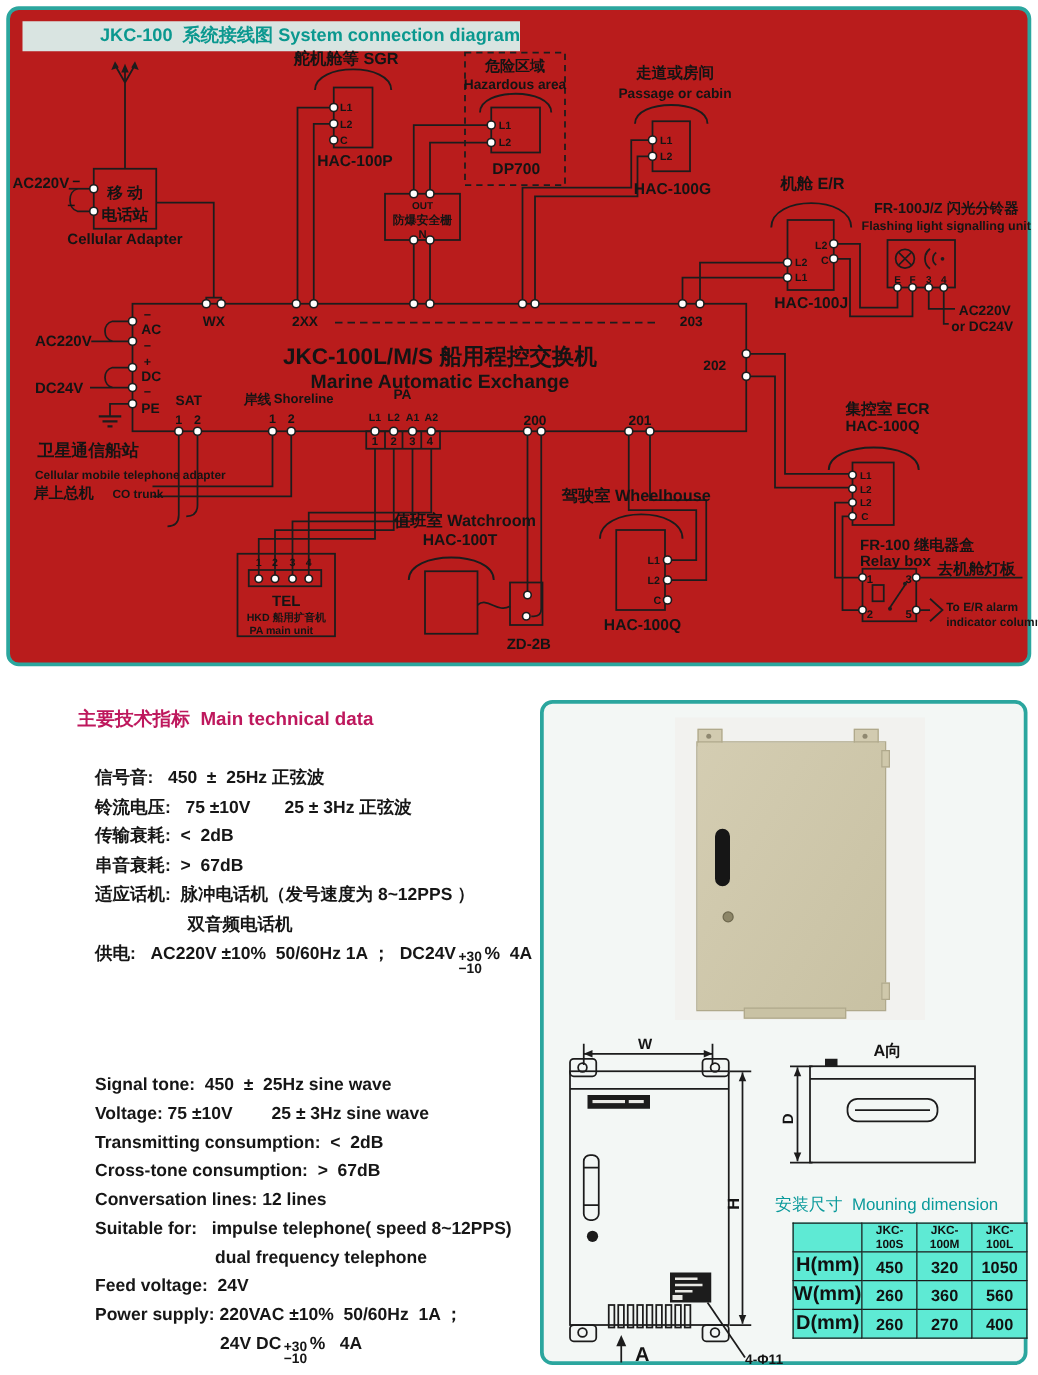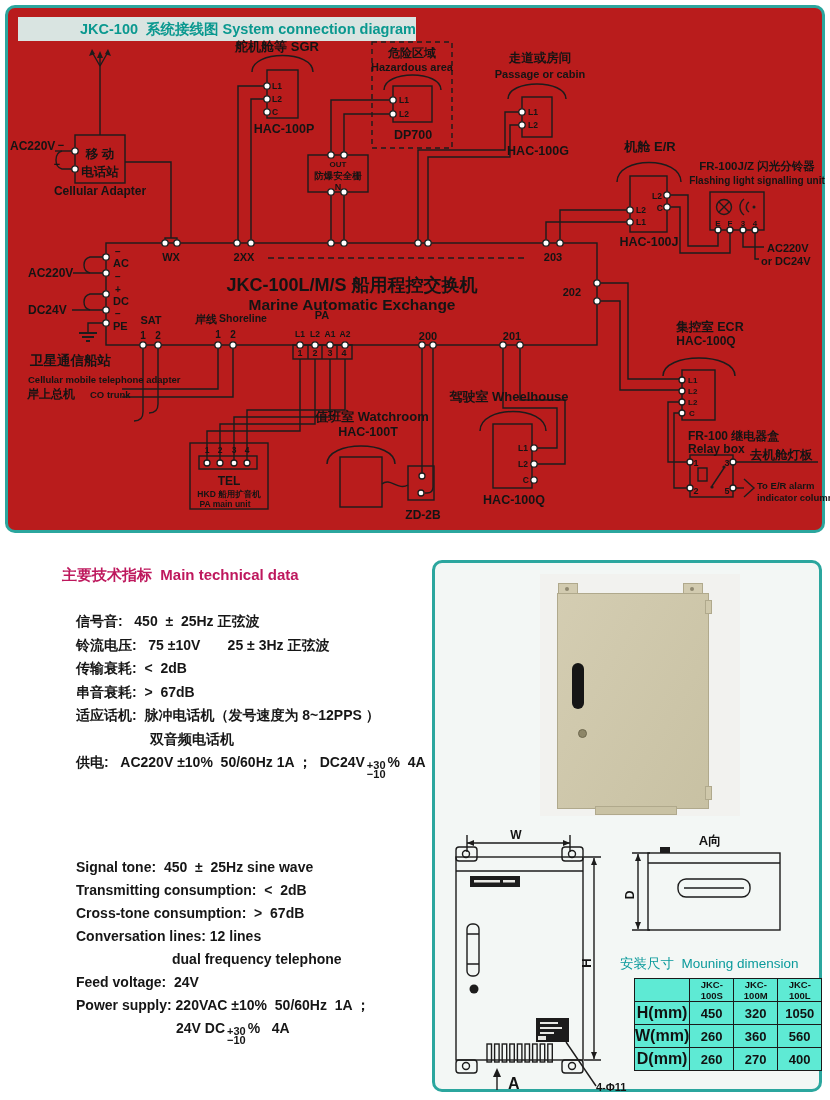--- a/index.html
+++ b/index.html
@@ -342,23 +342,25 @@
   <div class="t-line">铃流电压:   75 ±10V       25 ± 3Hz 正弦波</div>
   <div class="t-line">传输衰耗:  &lt;  2dB</div>
   <div class="t-line">串音衰耗:  &gt;  67dB</div>
   <div class="t-line">适应话机:  脉冲电话机（发号速度为 8~12PPS ）</div>
   <div class="t-line ind-cn">双音频电话机</div>
   <div class="t-line"><span>供电:   AC220V ±10%  50/60Hz 1A ；  DC24V</span><span class="tol"><span>+30</span><span>−10</span></span><span>%  4A</span></div>
 </div>
 
 <div class="tech-block enb">
   <div class="t-line">Signal tone:  450  ±  25Hz sine wave</div>
+  <div class="t-line">Voltage: 75 ±10V        25 ± 3Hz sine wave</div>
   <div class="t-line">Transmitting consumption:  &lt;  2dB</div>
   <div class="t-line">Cross-tone consumption:  &gt;  67dB</div>
   <div class="t-line">Conversation lines: 12 lines</div>
+  <div class="t-line">Suitable for:   impulse telephone( speed 8~12PPS)</div>
   <div class="t-line ind-en">dual frequency telephone</div>
   <div class="t-line">Feed voltage:  24V</div>
   <div class="t-line">Power supply: 220VAC ±10%  50/60Hz  1A ；</div>
   <div class="t-line ind-en2"><span>24V DC</span><span class="tol"><span>+30</span><span>−10</span></span><span>%   4A</span></div>
 </div>
 
 <div class="bottom-panel"></div>
 <div class="photo-bg">
   <div class="cab-ear" style="left:18px;top:9px;">
       <div class="cab-hole" style="left:6px;top:3px;"></div>

